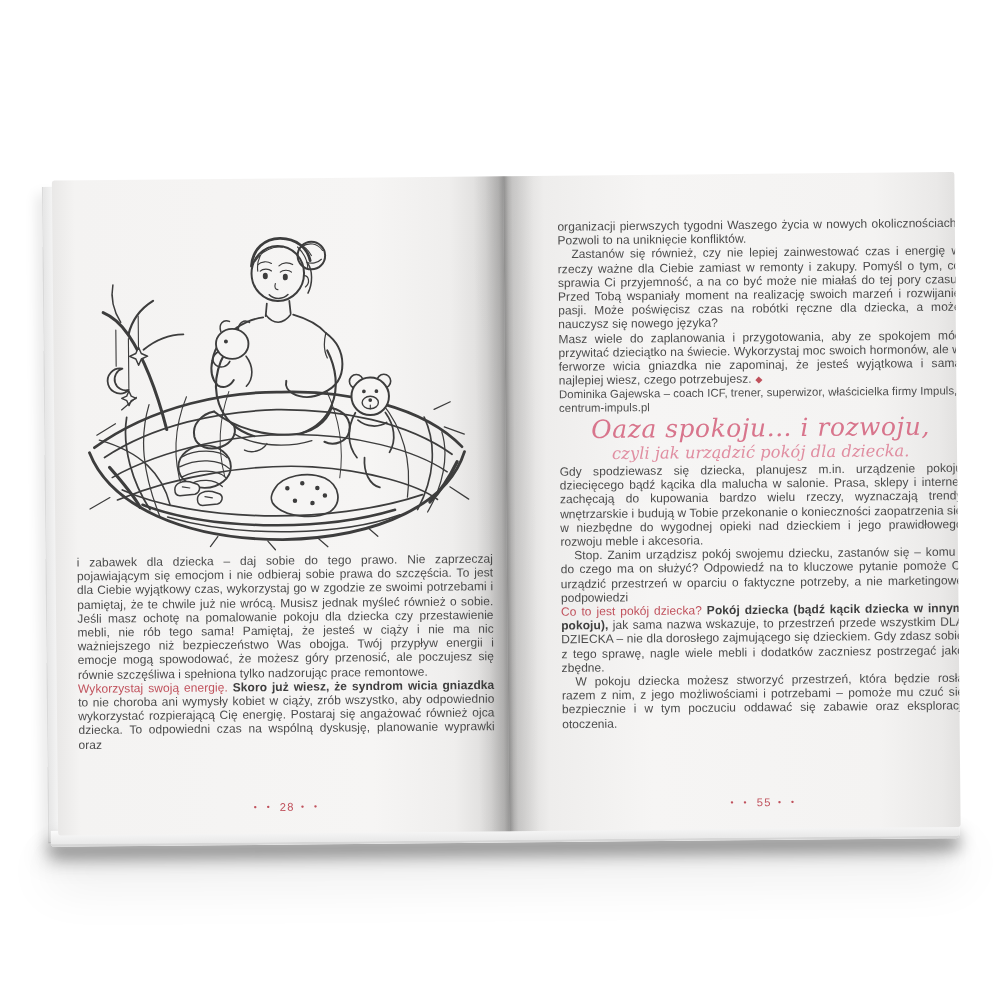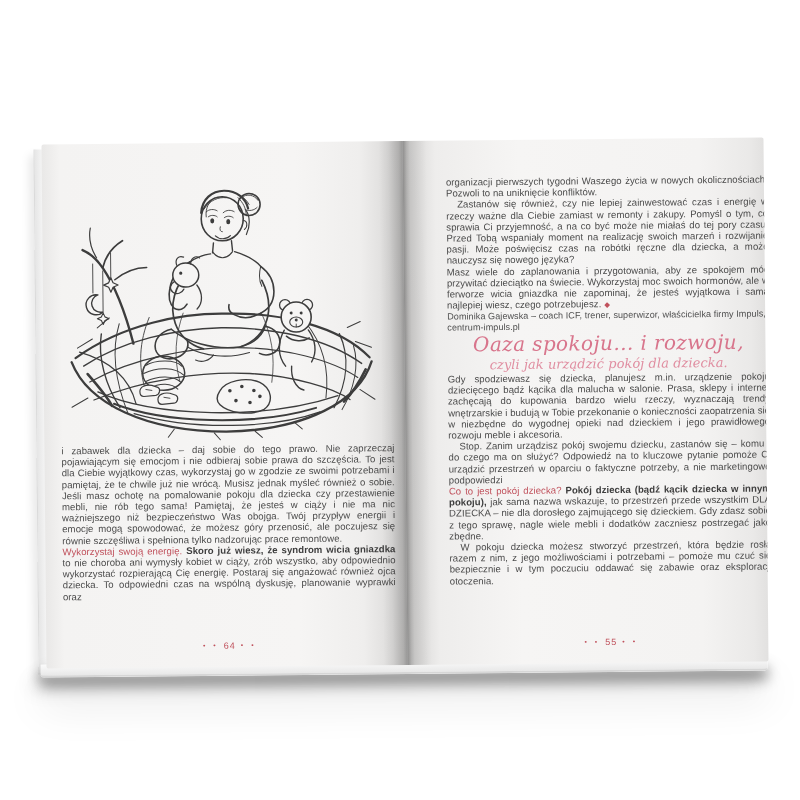--- a/index.html
+++ b/index.html
@@ -185,21 +185,21 @@
             <path d="M160,282 l6,7 M200,280 l8,7 M120,278 l-6,8 M240,272 l8,7" stroke-width="1.0"></path>
             <path d="M40,248 C90,228 150,220 196,223 C240,226 280,238 296,250" stroke-width="1.3"></path>
           </g>
         </svg>
 
         <div class="col col-left">
           <p>i zabawek dla dziecka – daj sobie do tego prawo. Nie zaprzeczaj pojawiającym się emocjom i nie odbieraj sobie prawa do szczęścia. To jest dla Ciebie wyjątkowy czas, wykorzystaj go w zgodzie ze swoimi potrzebami i pamiętaj, że te chwile już nie wrócą. Musisz jednak myśleć również o sobie. Jeśli masz ochotę na pomalowanie pokoju dla dziecka czy przestawienie mebli, nie rób tego sama! Pamiętaj, że jesteś w ciąży i nie ma nic ważniejszego niż bezpieczeństwo Was obojga. Twój przypływ energii i emocje mogą spowodować, że możesz góry przenosić, ale poczujesz się równie szczęśliwa i spełniona tylko nadzorując prace remontowe.</p>
           <p class="gap"><span class="lead">Wykorzystaj swoją energię.</span> <span class="b">Skoro już wiesz, że syndrom wicia gniazdka</span> <span>to nie choroba ani wymysły kobiet w ciąży, zrób wszystko, aby odpowiednio wykorzystać rozpierającą Cię energię. Postaraj się angażować również ojca dziecka. To odpowiedni czas na wspólną dyskusję, planowanie wyprawki oraz</span></p>
         </div>
 
-        <div class="folio folio-left"><span class="orn">• •</span><span>64</span><span class="orn">• •</span></div>
+        <div class="folio folio-left"><span class="orn">• •</span><span>28</span><span class="orn">• •</span></div>
       </div>
 
       <div class="page right">
         <div class="col col-right">
           <p>organizacji pierwszych tygodni Waszego życia w nowych okolicznościach. Pozwoli to na uniknięcie konfliktów.</p>
           <p class="indent">Zastanów się również, czy nie lepiej zainwestować czas i energię w rzeczy ważne dla Ciebie zamiast w remonty i zakupy. Pomyśl o tym, co sprawia Ci przyjemność, a na co być może nie miałaś do tej pory czasu. Przed Tobą wspaniały moment na realizację swoich marzeń i rozwijanie pasji. Może poświęcisz czas na robótki ręczne dla dziecka, a może nauczysz się nowego języka?</p>
           <p class="gap"><span>Masz wiele do zaplanowania i przygotowania, aby ze spokojem móc przywitać dzieciątko na świecie. Wykorzystaj moc swoich hormonów, ale w ferworze wicia gniazdka nie zapominaj, że jesteś wyjątkowa i sama najlepiej wiesz, czego potrzebujesz.</span> <span class="marker">◆</span></p>
           <p class="author">Dominika Gajewska – coach ICF, trener, superwizor, właścicielka firmy Impuls, centrum-impuls.pl</p>
 
           <p class="heading">

